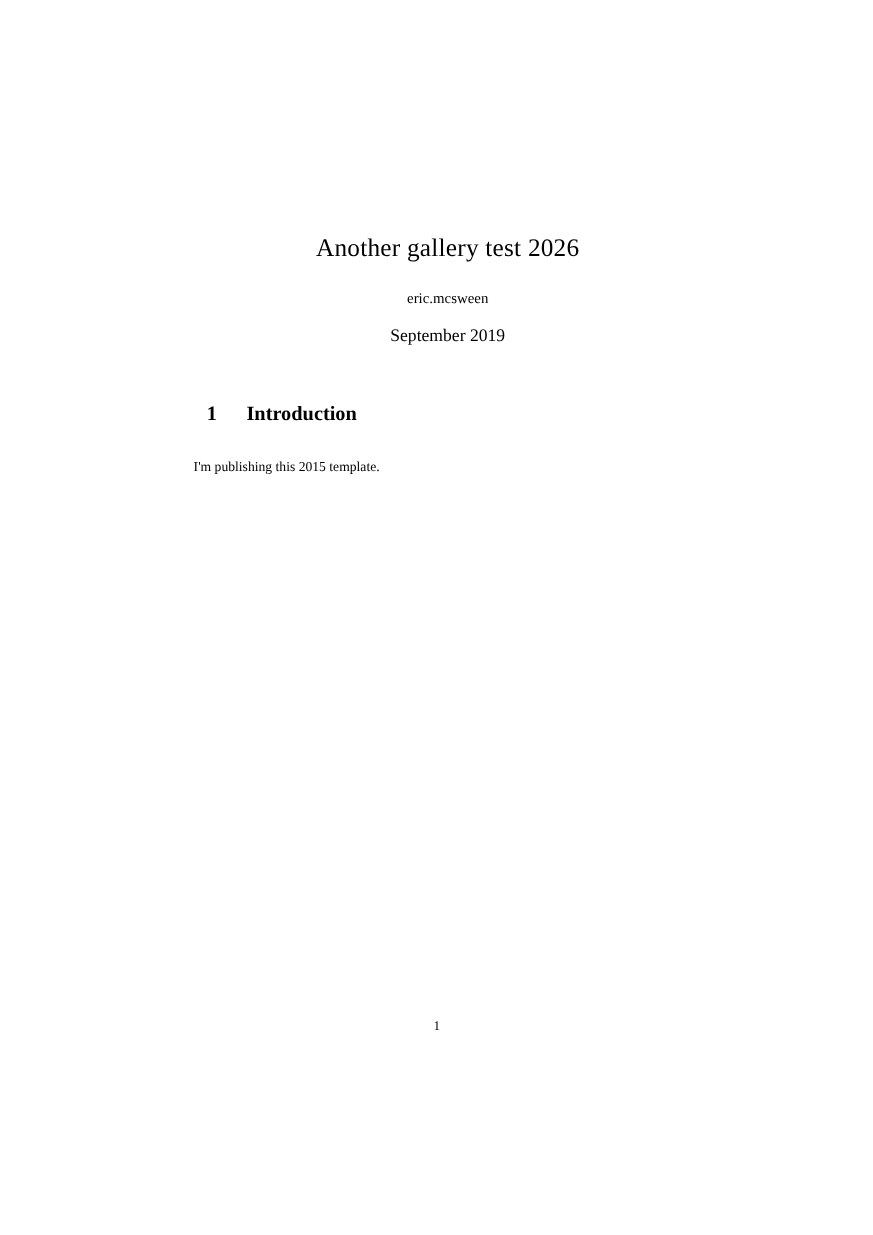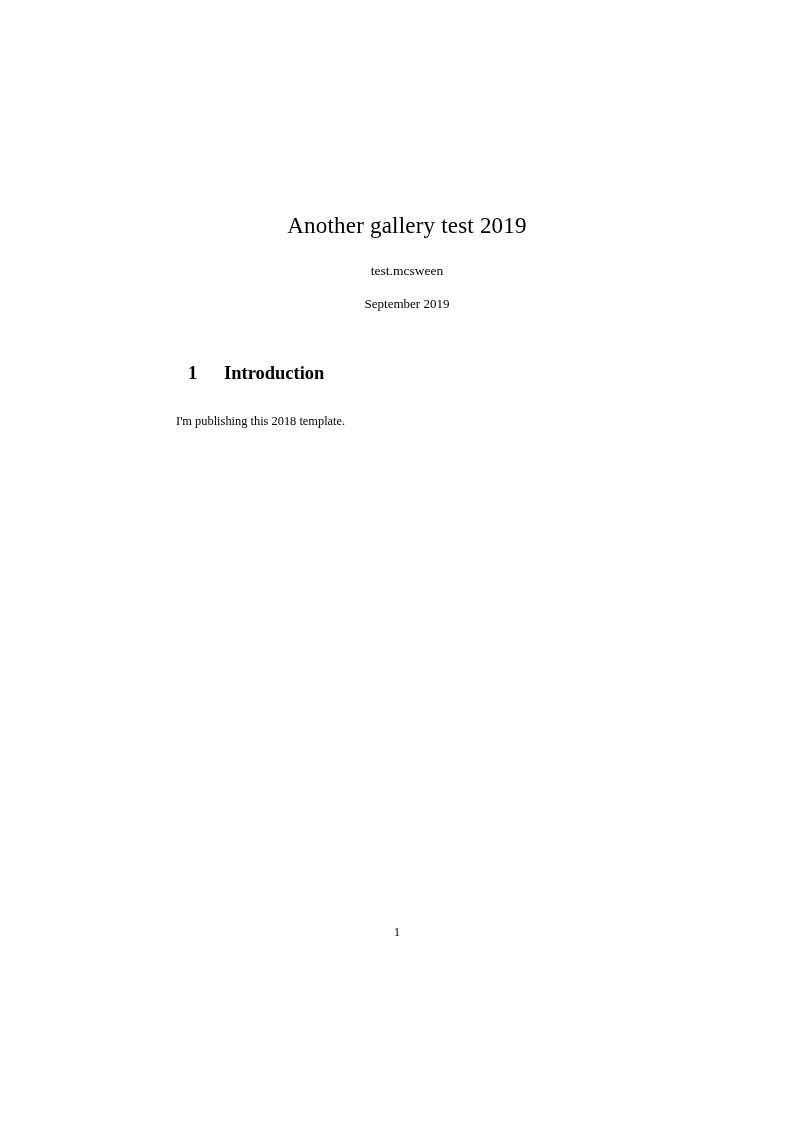--- a/index.html
+++ b/index.html
@@ -42,21 +42,21 @@
     margin: 0;
     padding-top: 23px;
     text-align: center;
     font-size: 13.5px;
     line-height: 1.2;
   }
   .doc-date {
     margin: 0;
     padding-top: 17px;
     text-align: center;
-    font-size: 13px;
+    font-size: 16px;
     line-height: 1.2;
   }
   .section-heading {
     margin: 12px;
     padding-top: 39px;
     font-size: 18.5px;
     font-weight: bold;
     line-height: 1.2;
     white-space: pre;
   }
@@ -79,26 +79,26 @@
     text-align: center;
     font-size: 12px;
   }
 </style>
 </head>
 <body>
 
 <div class="page">
   <div class="content">
 
-    <h1 class="doc-title">Another gallery test 2019</h1>
+    <h1 class="doc-title">Another gallery test 2026</h1>
 
-    <p class="doc-author">test.mcsween</p>
+    <p class="doc-author">eric.mcsween</p>
 
     <p class="doc-date">September 2019</p>
 
     <h2 class="section-heading"><span class="section-number">1</span><span>Introduction</span></h2>
 
-    <p class="body-text">I'm publishing this 2018 template.</p>
+    <p class="body-text">I'm publishing this 2015 template.</p>
 
   </div>
 
   <div class="page-number">1</div>
 </div>
 
 </body></html>

